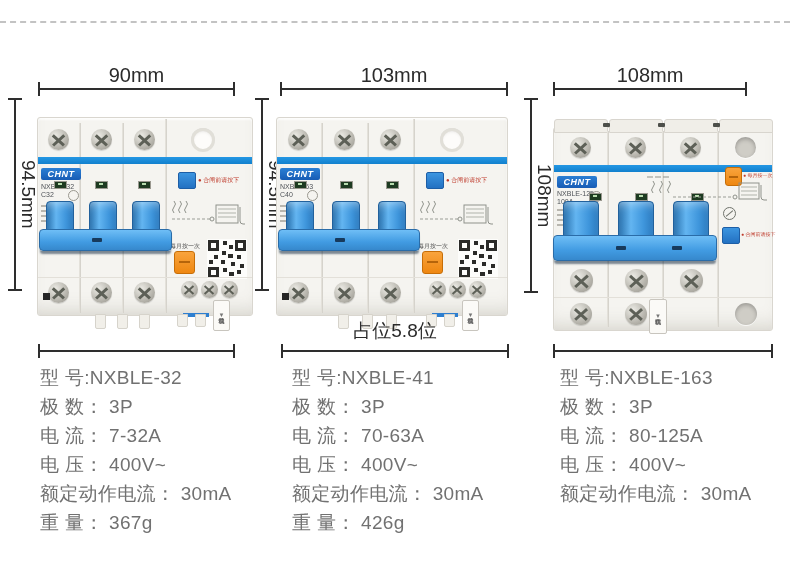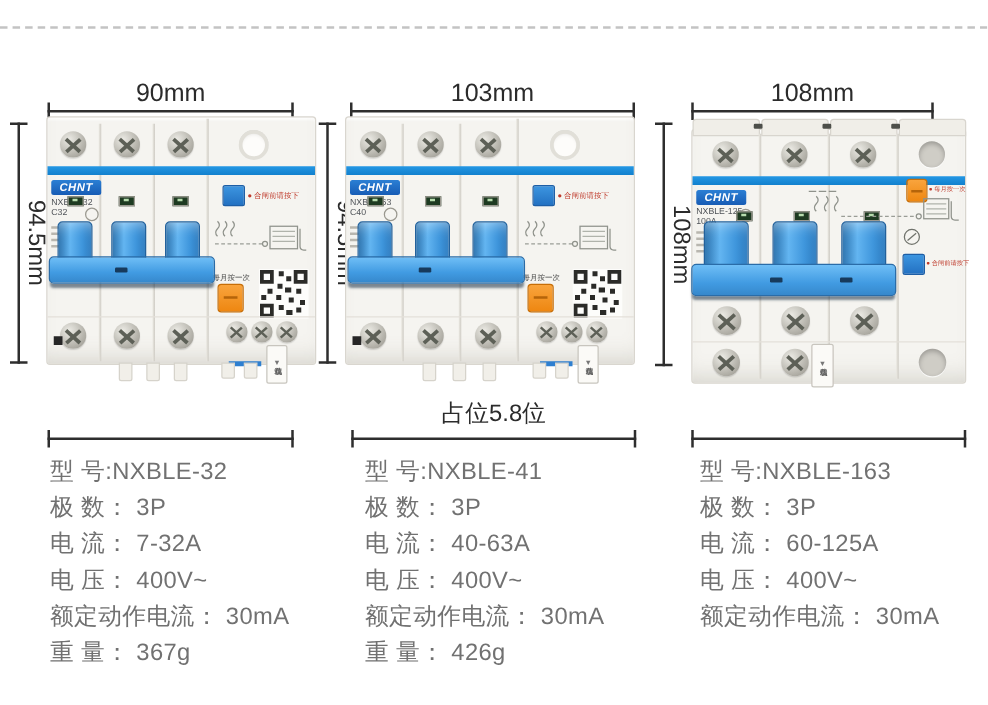--- a/index.html
+++ b/index.html
@@ -13,21 +13,21 @@
   .dim-h::before{left:0;} .dim-h::after{right:0;}
   .dim-h-label{position:absolute;font-size:20px;color:#2b2b2b;text-align:center;}
   .dim-v{position:absolute;width:2px;background:#2e2e2e;}
   .dim-v::before,.dim-v::after{content:"";position:absolute;height:2px;width:14px;background:#2e2e2e;left:-6px;}
   .dim-v::before{top:0;} .dim-v::after{bottom:0;}
   .dim-v-label{position:absolute;writing-mode:vertical-rl;font-size:19px;color:#2b2b2b;
                display:flex;align-items:center;justify-content:center;}
   .slot-label{position:absolute;font-size:19px;color:#2b2b2b;text-align:center;}
 
   
-  .breaker{position:absolute;}
+  .breaker{position:absolute;margin-top:24px;}
   .b-body{position:absolute;left:0;top:0;right:0;background:#f5f4f0;border:1px solid #d9d6cf;border-radius:3px;
           box-shadow:inset 0 -16px 20px -14px rgba(115,110,95,.28), inset 0 2px 2px rgba(255,255,255,.8);}
   .seam{position:absolute;width:2px;background:linear-gradient(90deg,#eae8e1,#cfccc5);}
   .hsep{position:absolute;left:1px;right:1px;height:1px;background:#e3e0d9;}
   .stripe{position:absolute;left:1px;right:1px;height:7px;background:linear-gradient(180deg,#2497e4,#1280cd);}
   .screw{position:absolute;border-radius:50%;
          background:radial-gradient(circle at 35% 32%,#ecebe5,#b9b7af 58%,#94928a);
          box-shadow:0 1px 1px rgba(0,0,0,.15);}
   .screw::before,.screw::after{content:"";position:absolute;left:14%;right:14%;top:46%;height:12%;background:#5d6057;}
   .screw::before{transform:rotate(42deg);} .screw::after{transform:rotate(-42deg);}
@@ -332,27 +332,27 @@
     <div class="spec-row">极 数： 3P</div>
     <div class="spec-row">电 流： 7-32A</div>
     <div class="spec-row">电 压： 400V~</div>
     <div class="spec-row">额定动作电流： 30mA</div>
     <div class="spec-row">重 量： 367g</div>
   </div>
 
   <div class="spec-col" style="left:292px;top:363px;">
     <div class="spec-row">型 号:NXBLE-41</div>
     <div class="spec-row">极 数： 3P</div>
-    <div class="spec-row">电 流： 40-63A</div>
+    <div class="spec-row">电 流： 70-63A</div>
     <div class="spec-row">电 压： 400V~</div>
     <div class="spec-row">额定动作电流： 30mA</div>
     <div class="spec-row">重 量： 426g</div>
   </div>
 
   <div class="spec-col" style="left:560px;top:363px;">
     <div class="spec-row">型 号:NXBLE-163</div>
     <div class="spec-row">极 数： 3P</div>
-    <div class="spec-row">电 流： 60-125A</div>
+    <div class="spec-row">电 流： 80-125A</div>
     <div class="spec-row">电 压： 400V~</div>
     <div class="spec-row">额定动作电流： 30mA</div>
   </div>
 
 </div>
 
 </body></html>

